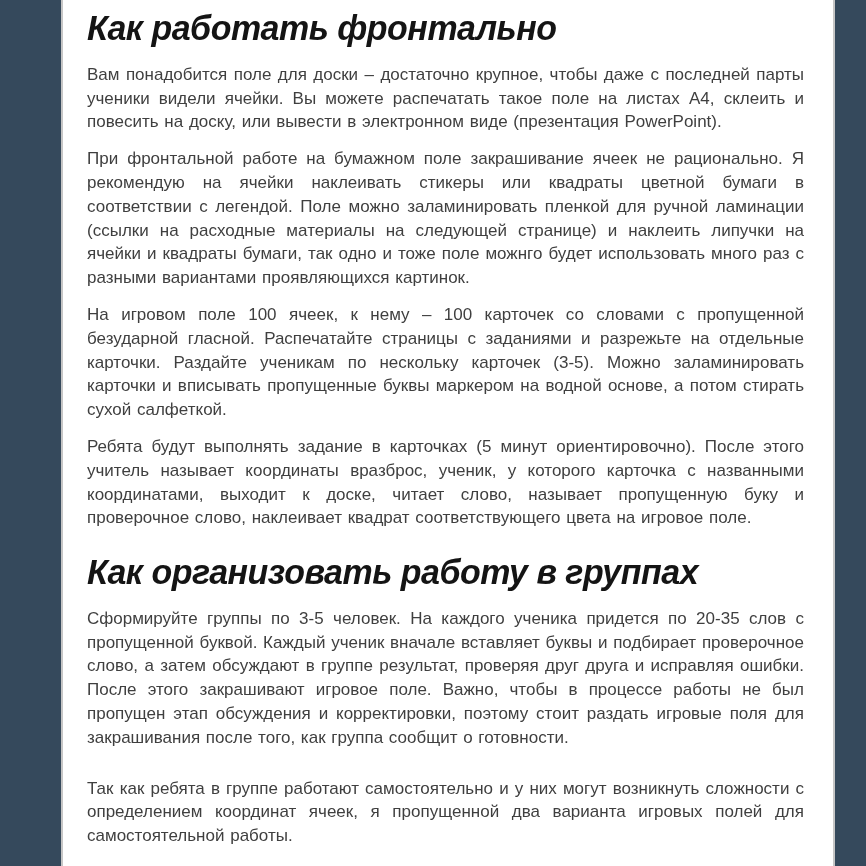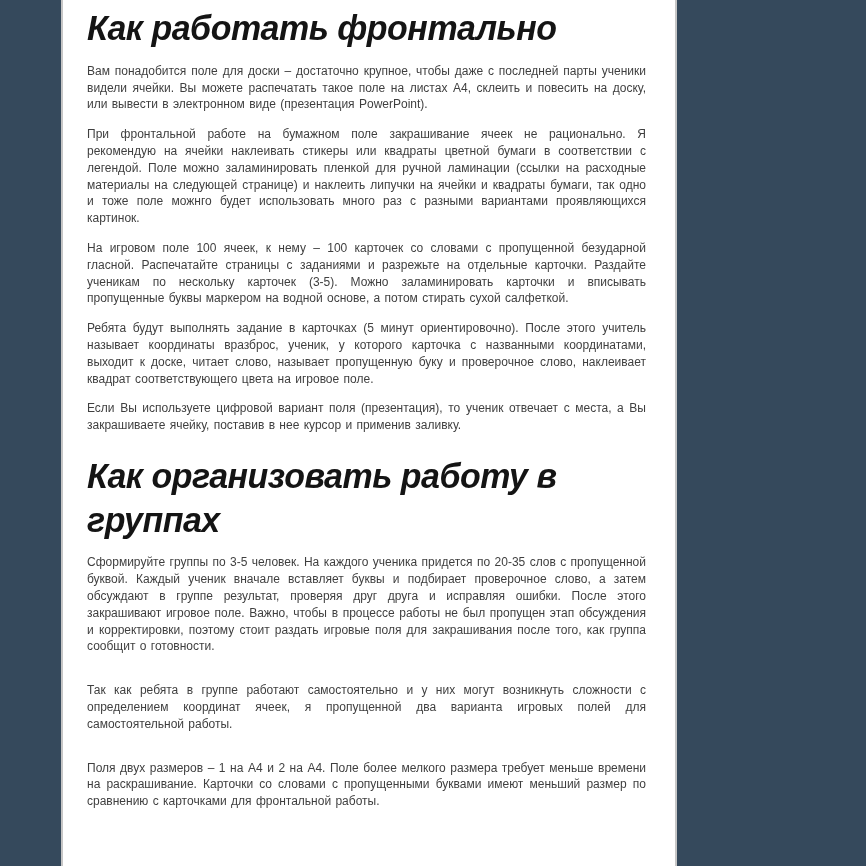--- a/index.html
+++ b/index.html
@@ -24,21 +24,21 @@
   .stage {
     position: relative;
     width: 866px;
     height: 866px;
   }
   .page {
     position: absolute;
     top: 0;
     bottom: 0;
     left: 61px;
-    width: 616px;
+    width: 774px;
     background: var(--paper);
     border-left: 2px solid var(--edge);
     border-right: 2px solid var(--edge);
     padding: 6px 22px 0 24px;
   }
   h1 {
     font-family: "Liberation Sans", sans-serif;
     font-weight: bold;
     font-style: italic;
     font-size: 35px;
@@ -46,21 +46,21 @@
     color: var(--heading);
     margin: 0 0 13px 0;
     line-height: 1.25;
     transform: scaleX(0.97);
     transform-origin: left center;
   }
   h1.second {
     margin-top: 20px;
   }
   p {
-    font-size: 12px;
+    font-size: 17px;
     line-height: 1.4;
     color: var(--body-text);
     text-align: justify;
     margin: 0 7px 13px 0;
     word-spacing: 1px;
   }
   p.gap {
     margin-top: 27px;
   }
   section { display: block; }
@@ -70,21 +70,20 @@
 
 <div class="stage">
   <div class="page">
 
     <section>
       <h1>Как работать фронтально</h1>
       <p>Вам понадобится поле для доски – достаточно крупное, чтобы даже с последней парты ученики видели ячейки. Вы можете распечатать такое поле на листах А4, склеить и повесить на доску, или вывести в электронном виде (презентация PowerPoint).</p>
       <p>При фронтальной работе на бумажном поле закрашивание ячеек не рационально. Я рекомендую на ячейки наклеивать стикеры или квадраты цветной бумаги в соответствии с легендой. Поле можно заламинировать пленкой для ручной ламинации (ссылки на расходные материалы на следующей странице) и наклеить липучки на ячейки и квадраты бумаги, так одно и тоже поле можнго будет использовать много раз с разными вариантами проявляющихся картинок.</p>
       <p>На игровом поле 100 ячеек,  к нему – 100 карточек со словами с пропущенной безударной гласной. Распечатайте страницы с заданиями и разрежьте на отдельные карточки. Раздайте ученикам по нескольку карточек (3-5). Можно заламинировать карточки и вписывать пропущенные буквы маркером на водной основе, а потом стирать сухой салфеткой.</p>
       <p>Ребята будут выполнять задание в карточках (5 минут ориентировочно). После этого учитель называет координаты вразброс, ученик, у которого карточка с названными координатами, выходит к доске, читает слово, называет пропущенную буку и проверочное слово, наклеивает квадрат соответствующего цвета на игровое поле.</p>
-      <p>Если Вы используете цифровой вариант поля (презентация), то ученик отвечает с места, а Вы закрашиваете ячейку, поставив в нее курсор и применив заливку.</p>
     </section>
 
     <section>
       <h1 class="second">Как организовать работу в группах</h1>
       <p>Сформируйте группы по 3-5 человек. На каждого ученика придется по 20-35 слов с пропущенной буквой. Каждый ученик вначале вставляет буквы и подбирает проверочное слово, а затем обсуждают в группе результат, проверяя друг друга и исправляя ошибки. После этого закрашивают игровое поле. Важно, чтобы в процессе работы не был пропущен этап обсуждения и корректировки, поэтому стоит раздать игровые поля для закрашивания после того, как группа сообщит о готовности.</p>
       <p class="gap">Так как ребята в группе работают самостоятельно и у них могут возникнуть сложности с определением координат ячеек, я пропущенной два варианта игровых полей для самостоятельной работы.</p>
       <p class="gap">Поля двух размеров – 1 на А4 и 2 на А4. Поле более мелкого размера требует меньше времени на раскрашивание. Карточки со словами с пропущенными буквами имеют меньший размер по сравнению с карточками для фронтальной работы.</p>
     </section>
 
   </div>

